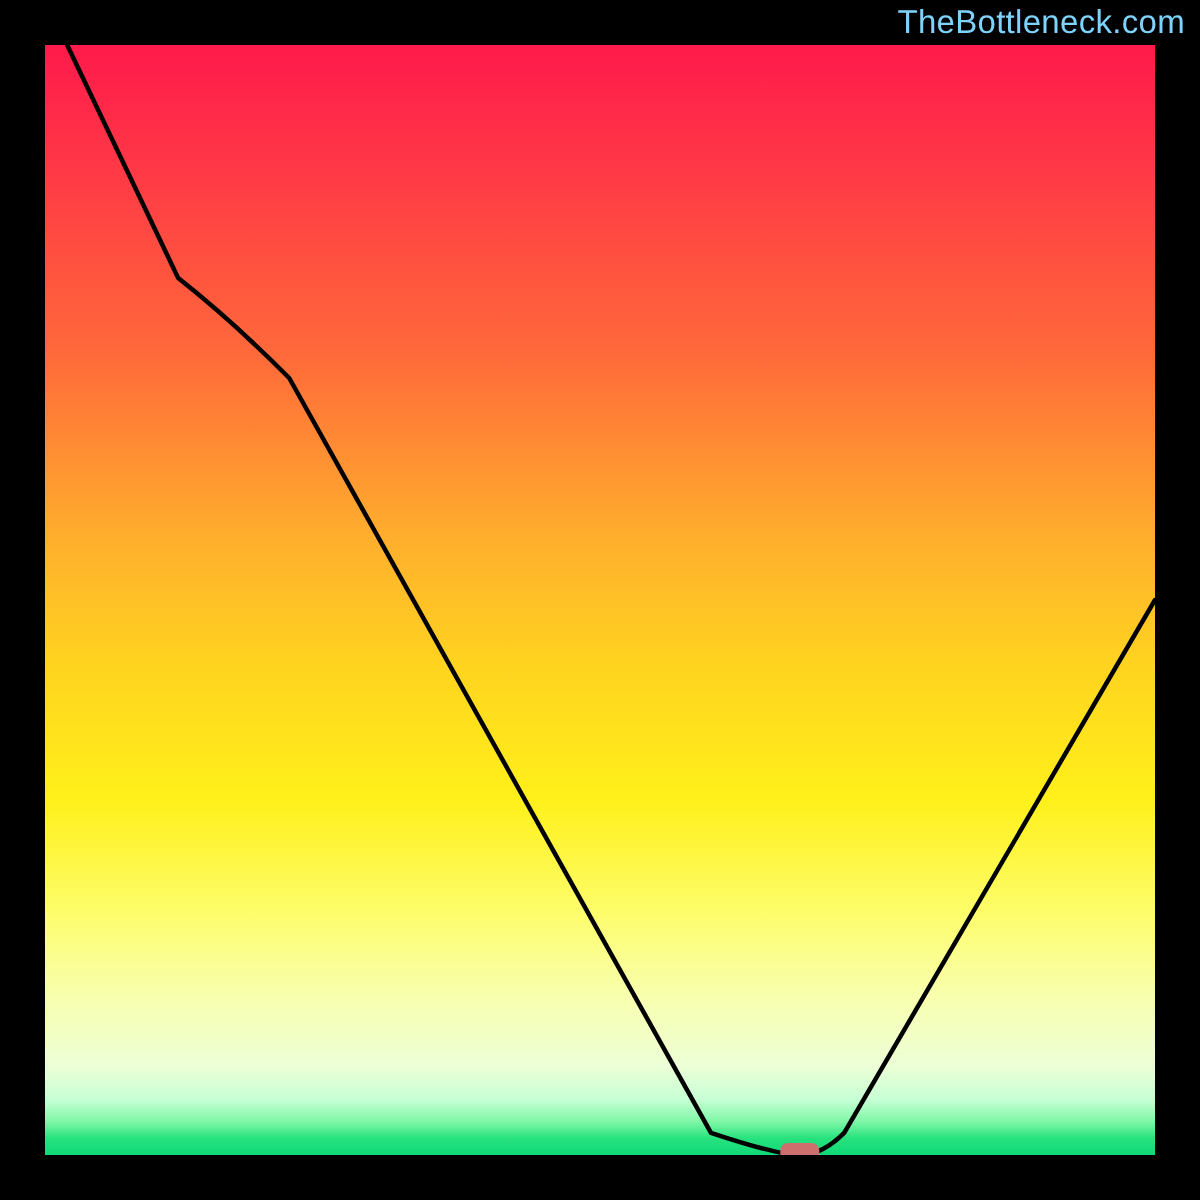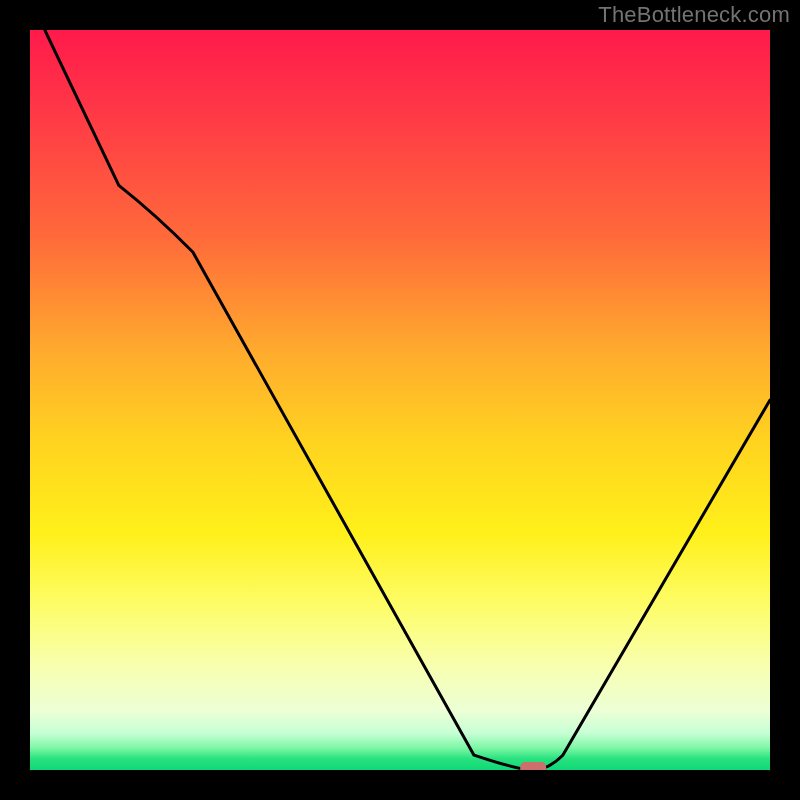--- a/index.html
+++ b/index.html
@@ -14,21 +14,21 @@
   .frame {
     position: relative;
     width: 800px;
     height: 800px;
     background: #000;
   }
   .watermark {
     position: absolute;
     top: 2px;
     right: 10px;
-    color: #737373;
+    color: #7dd3fc;
     font-size: 22px;
     font-weight: 500;
     letter-spacing: 0.2px;
   }
   .plot-area {
     position: absolute;
     left: 30px;
     top: 30px;
     width: 740px;
     height: 740px;

